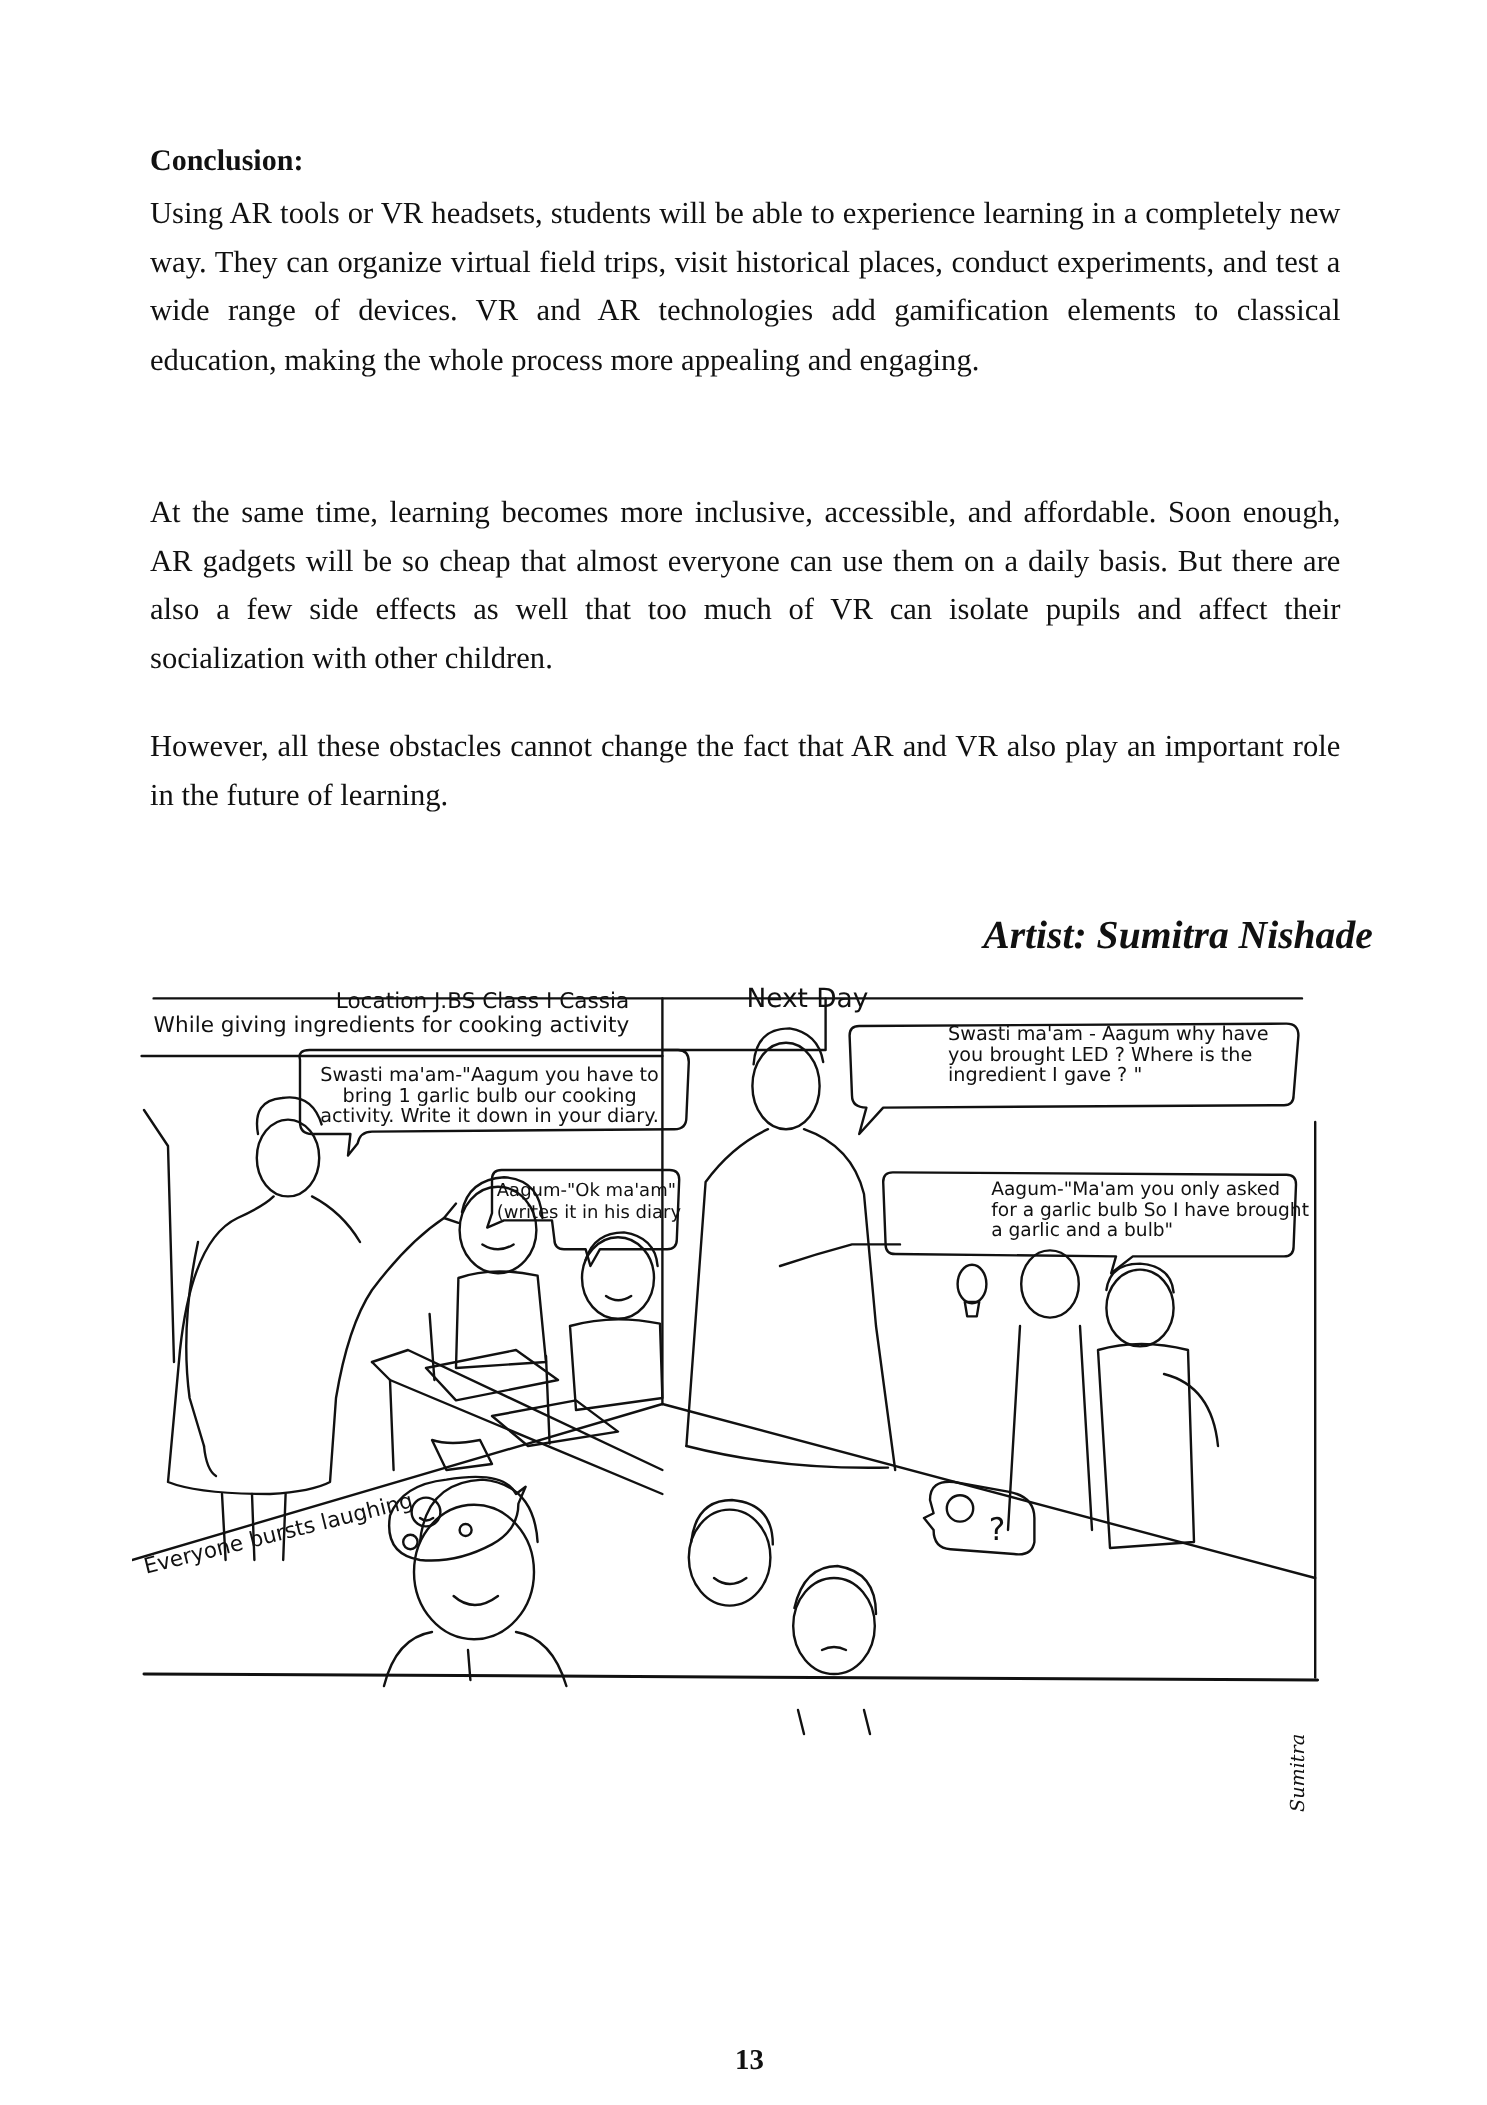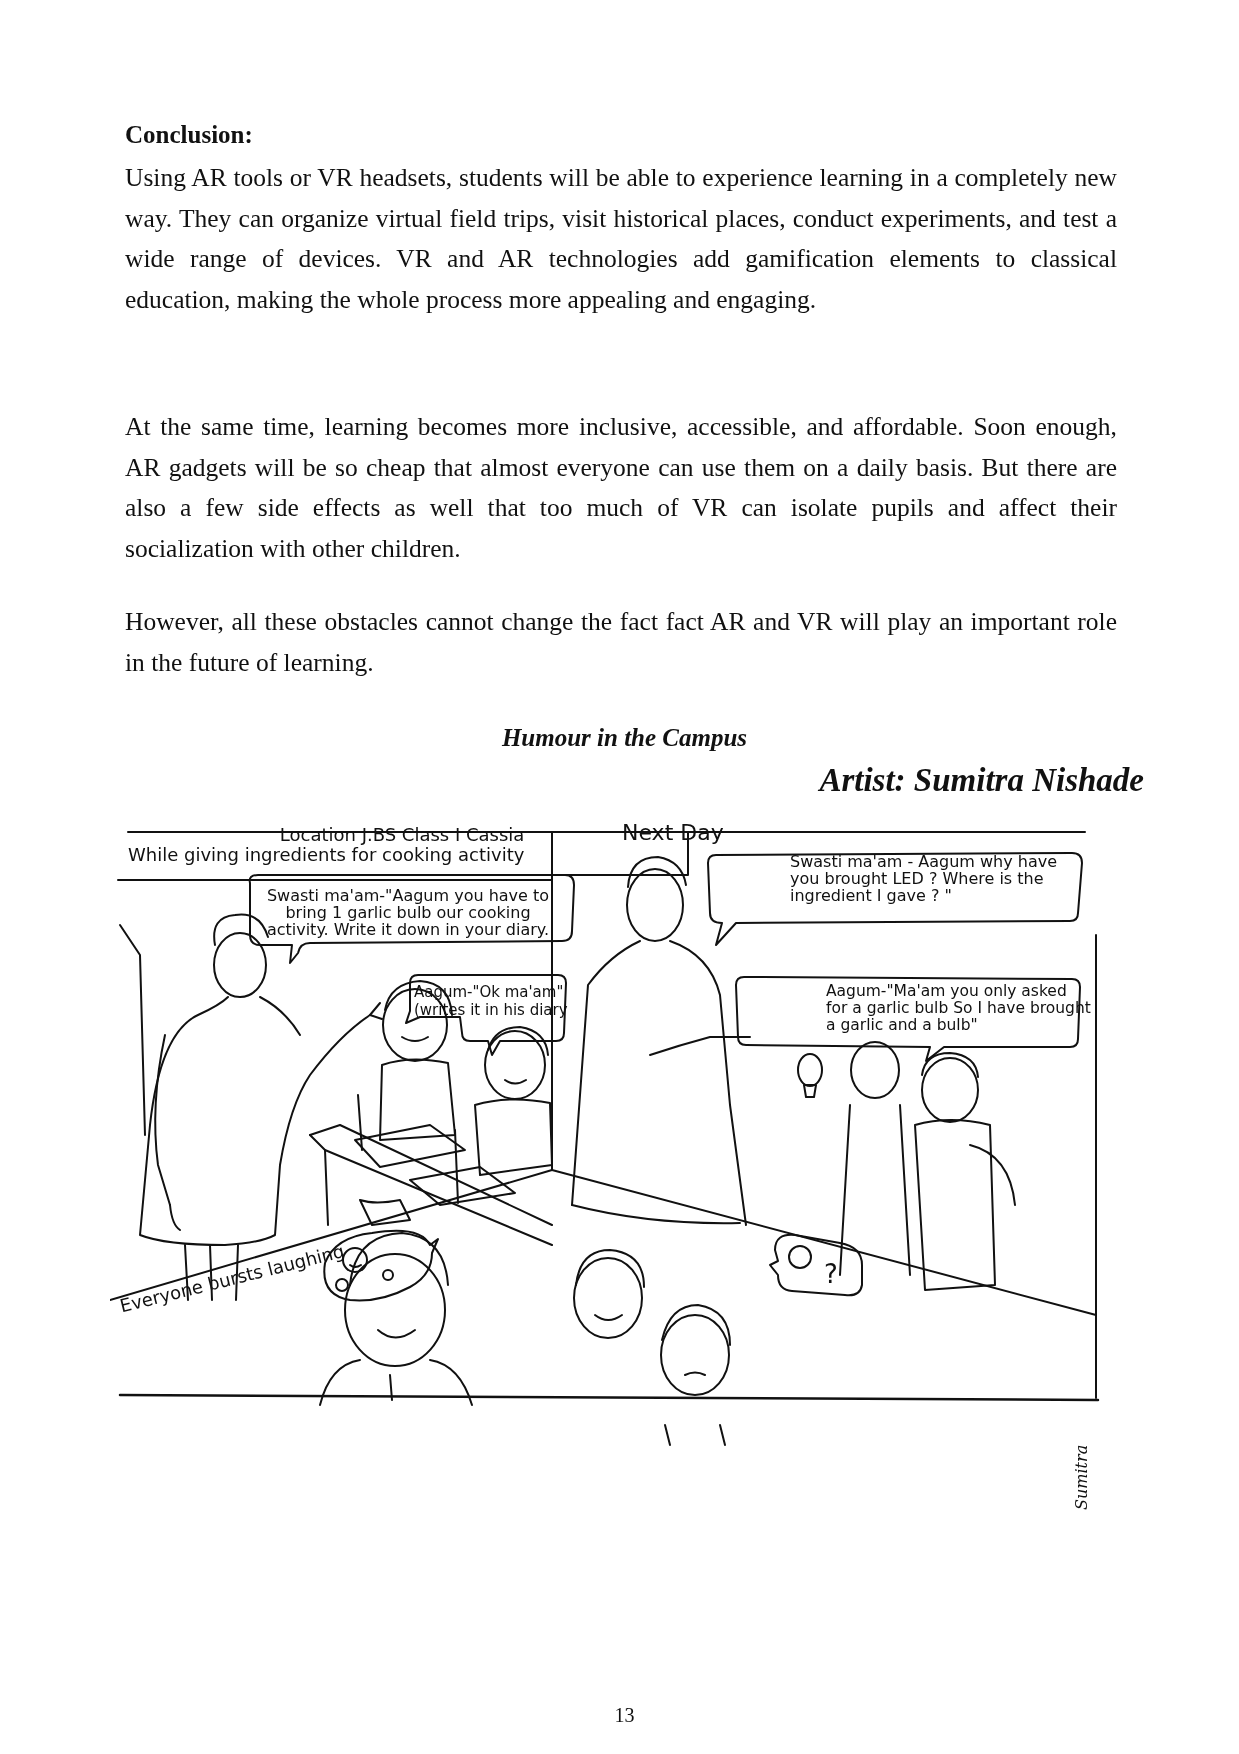--- a/index.html
+++ b/index.html
@@ -40,41 +40,40 @@
   .bubble-1 { left: 148px; top: 82px; width: 300px; font-size: 16px; line-height: 17px; text-align: center; }
   .bubble-2 { left: 304px; top: 178px; width: 170px; font-size: 15px; line-height: 18px; }
   .bubble-3 { left: 680px; top: 48px; width: 290px; font-size: 16px; line-height: 17px; }
   .bubble-4 { left: 716px; top: 178px; width: 265px; font-size: 15.5px; line-height: 17px; }
   .signature {
     position: absolute; left: 950px; top: 700px; font-family: "DejaVu Serif", serif;
     font-style: italic; font-size: 16px; transform: rotate(-90deg); transform-origin: left top;
   }
   .page-number {
     position: absolute; top: 1704px; left: 0; width: 1239px; text-align: center;
-    font-weight: normal; font-size: 20px; padding-left: 10px; box-sizing: border-box;
+    font-weight: bold; font-size: 24px; padding-left: 10px; box-sizing: border-box;
   }
 </style>
 </head>
 <body>
 
 <div class="page">
 
   <div class="heading">Conclusion:</div>
 
   <div class="text-block" id="p2">
     <p class="para">At the same time, learning becomes more inclusive, accessible, and affordable. Soon enough, AR gadgets will be so cheap that almost everyone can use them on a daily basis. But there are also a few side effects as well that too much of VR can isolate pupils and affect their socialization with other children.</p>
   </div>
   <div class="text-block" id="p1">
     <p class="para">Using AR tools or VR headsets, students will be able to experience learning in a completely new way. They can organize virtual field trips, visit historical places, conduct experiments, and test a wide range of devices. VR and AR technologies add gamification elements to classical education, making the whole process more appealing and engaging.</p>
   </div>
   <div class="text-block" id="p3">
-    <p class="para">However, all these obstacles cannot change the fact fact AR and VR will play an important role in the future of learning.</p>
-  </div>
-
-  <div class="comic-title">Humour in the Campus</div>
+    <p class="para">However, all these obstacles cannot change the fact that AR and VR also play an important role in the future of learning.</p>
+  </div>
+
   <div class="artist">Artist: Sumitra Nishade</div>
 
   <div class="comic">
     <svg width="1000" height="760" viewBox="0 0 1000 760" fill="none" stroke="#111" stroke-width="2" stroke-linecap="round" stroke-linejoin="round">
 
       <path d="M18 27 L975 27"></path>
       <path d="M10 790 L988 795" transform="translate(0,-200)" stroke-width="2.5"></path>
       <path d="M986 130 L986 593"></path>
 
       <path d="M8 75 L442 75"></path>

